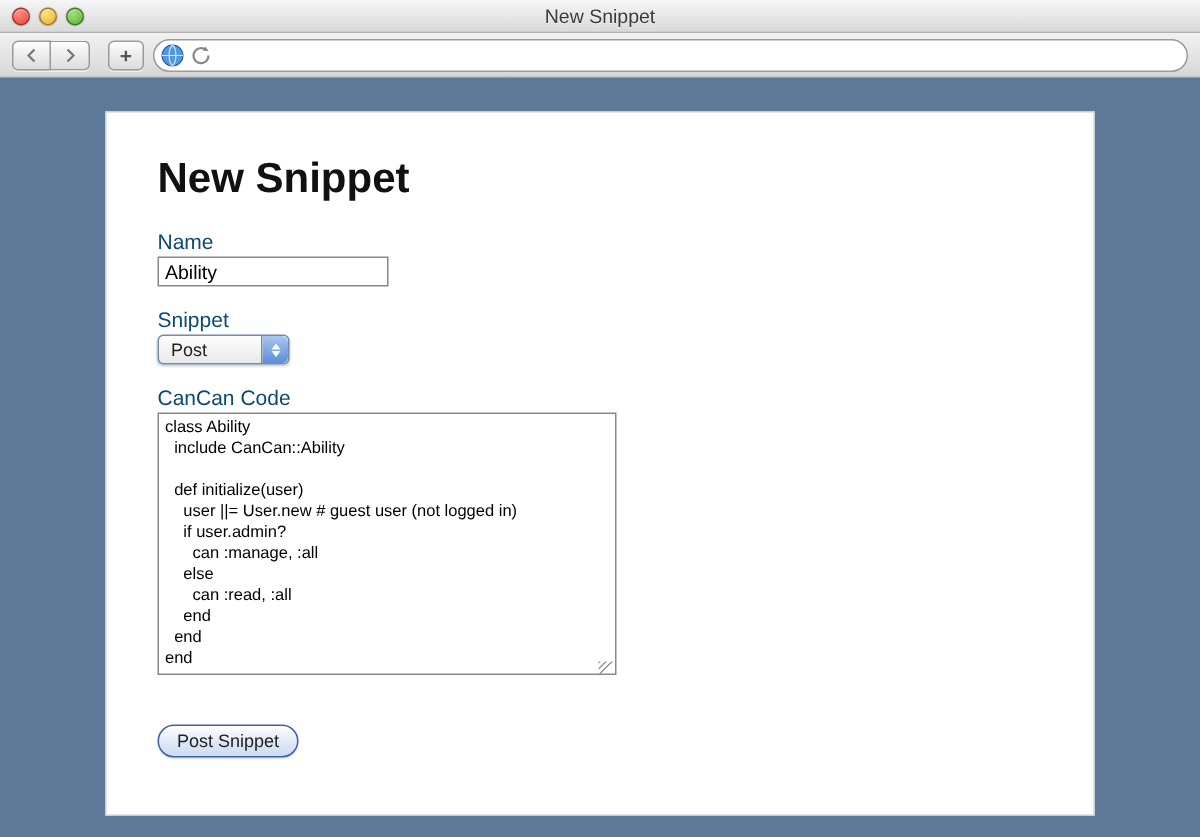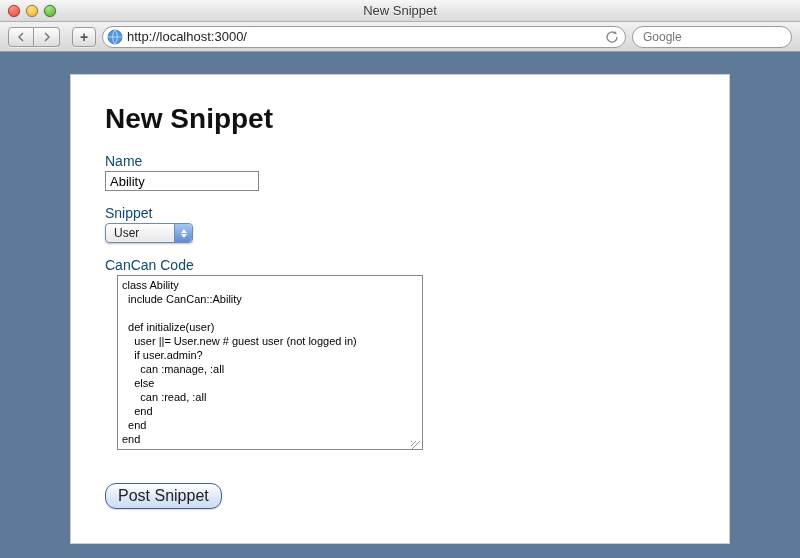--- a/index.html
+++ b/index.html
@@ -217,21 +217,21 @@
         linear-gradient(135deg, transparent 6px, #999 6px, #999 7px, transparent 7px),
         linear-gradient(135deg, transparent 3px, #999 3px, #999 4px, transparent 4px),
         linear-gradient(135deg, transparent 0px, #999 0px, #999 1px, transparent 1px);
     }
     .submit-btn {
       margin-top: 16px;
       padding: 3px 12px;
       border: 1.5px solid #3d5fa8;
       border-radius: 11px;
       background: linear-gradient(to bottom, #ffffff, #dbe6f6 60%, #cfddf2);
-      font-size: 16px;
+      font-size: 12px;
       color: #222;
       cursor: default;
       box-shadow: 0 1px 1px rgba(0,0,0,0.15);
       text-align: center;
     }
   </style>
 </head>
 <body>
 
 <div class="titlebar">
@@ -257,60 +257,52 @@
     </div>
   </div>
   <div class="btn add">
     <span>+</span>
   </div>
   <div class="url-wrap">
     <svg class="globe" viewBox="0 0 16 16">
       <circle cx="8" cy="8" r="7" fill="#4f97e0" stroke="#2a5c96" stroke-width="0.7"></circle>
       <path d="M1 8 H15 M8 1 C5 4 5 12 8 15 M8 1 C11 4 11 12 8 15" stroke="#cfe6ff" stroke-width="0.8" fill="none"></path>
     </svg>
-    <input class="url-input" value="http://localhost:3000/" style="">
     <svg class="reload" viewBox="0 0 14 14">
       <path d="M12 7 A5 5 0 1 1 10.5 3.5" fill="none" stroke="#888" stroke-width="1.4"></path>
       <path d="M10 1 L12 4 L8.5 4 Z" fill="#888"></path>
     </svg>
   </div>
-  <div class="search-wrap">
-    <svg class="mag" viewBox="0 0 12 12">
-      <circle cx="5" cy="5" r="3.5" fill="none" stroke="#999" stroke-width="1.3"></circle>
-      <line x1="8" y1="8" x2="11" y2="11" stroke="#999" stroke-width="1.3"></line>
-    </svg>
-    <input class="search-input" placeholder="Google" style="">
-  </div>
 </div>
 
 <div class="viewport">
   <div class="page">
     <h1>New Snippet</h1>
 
     <div class="field">
       <span class="label">Name</span>
       <input class="text-input" type="text" value="Ability" style="">
     </div>
 
     <div class="field">
       <span class="label">Snippet</span>
       <div class="select-wrap">
         <div class="mac-select">
-          <span>User</span>
+          <span>Post</span>
           <div class="select-end">
             <div class="tri up"></div>
             <div class="tri down"></div>
           </div>
         </div>
       </div>
     </div>
 
     <div class="field">
       <span class="label">CanCan Code</span>
-      <div class="resizer" style="width:306px;margin-left:12px;">
+      <div class="resizer" style="width:306px;">
         <textarea class="codearea" spellcheck="false" style="">class Ability
   include CanCan::Ability
 
   def initialize(user)
     user ||= User.new # guest user (not logged in)
     if user.admin?
       can :manage, :all
     else
       can :read, :all
     end

